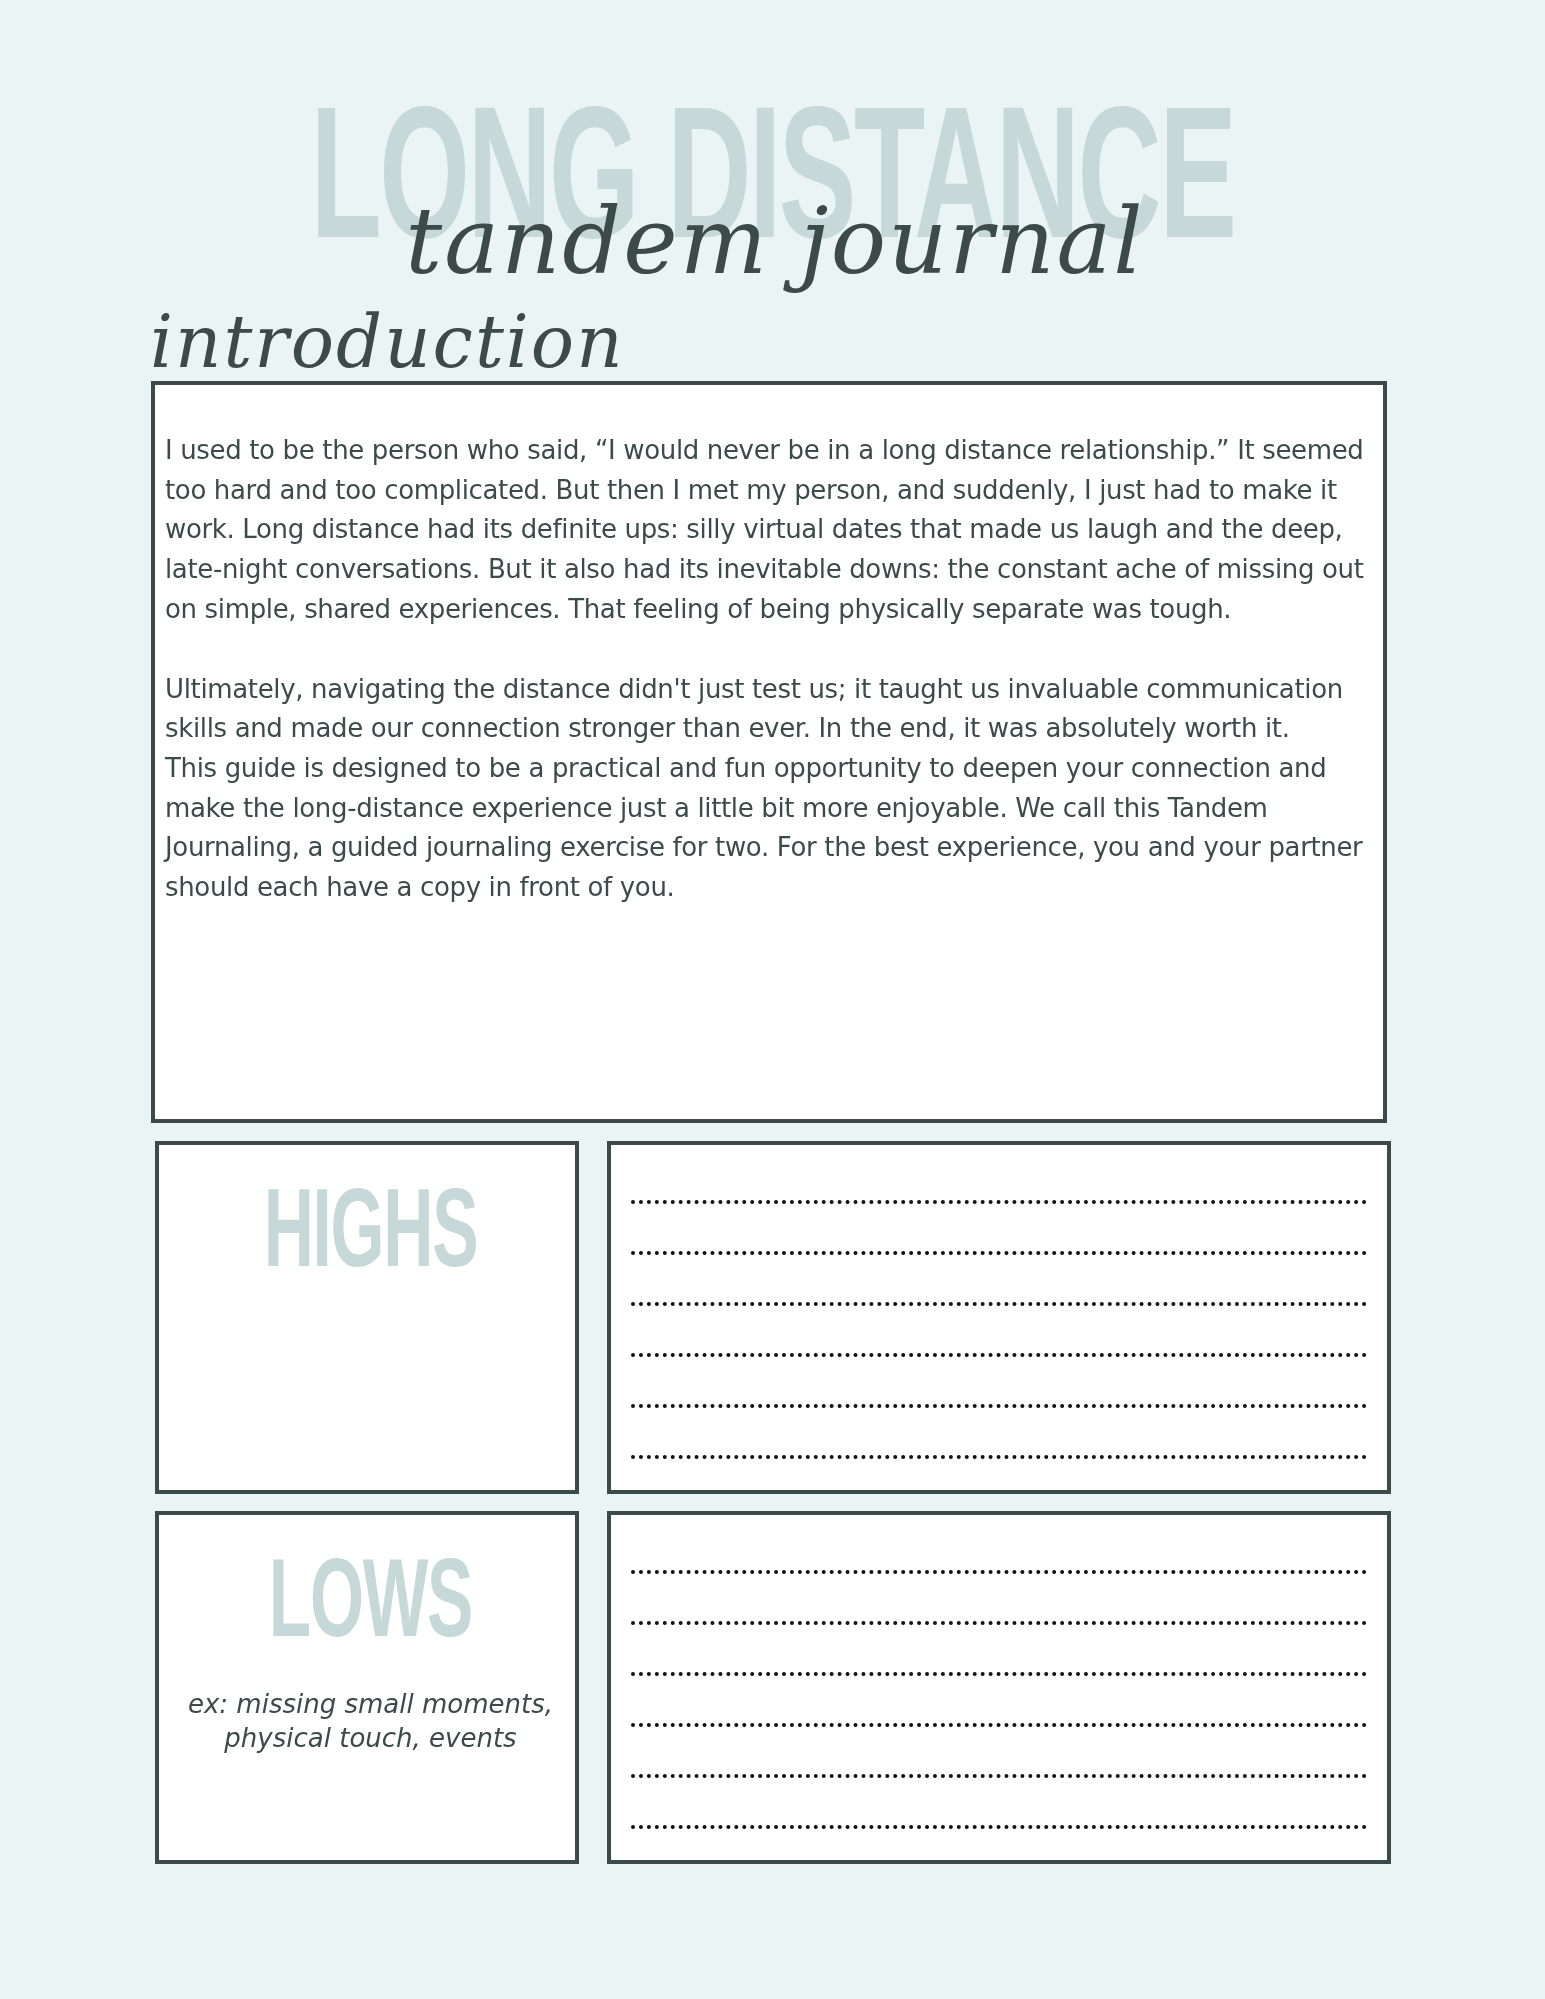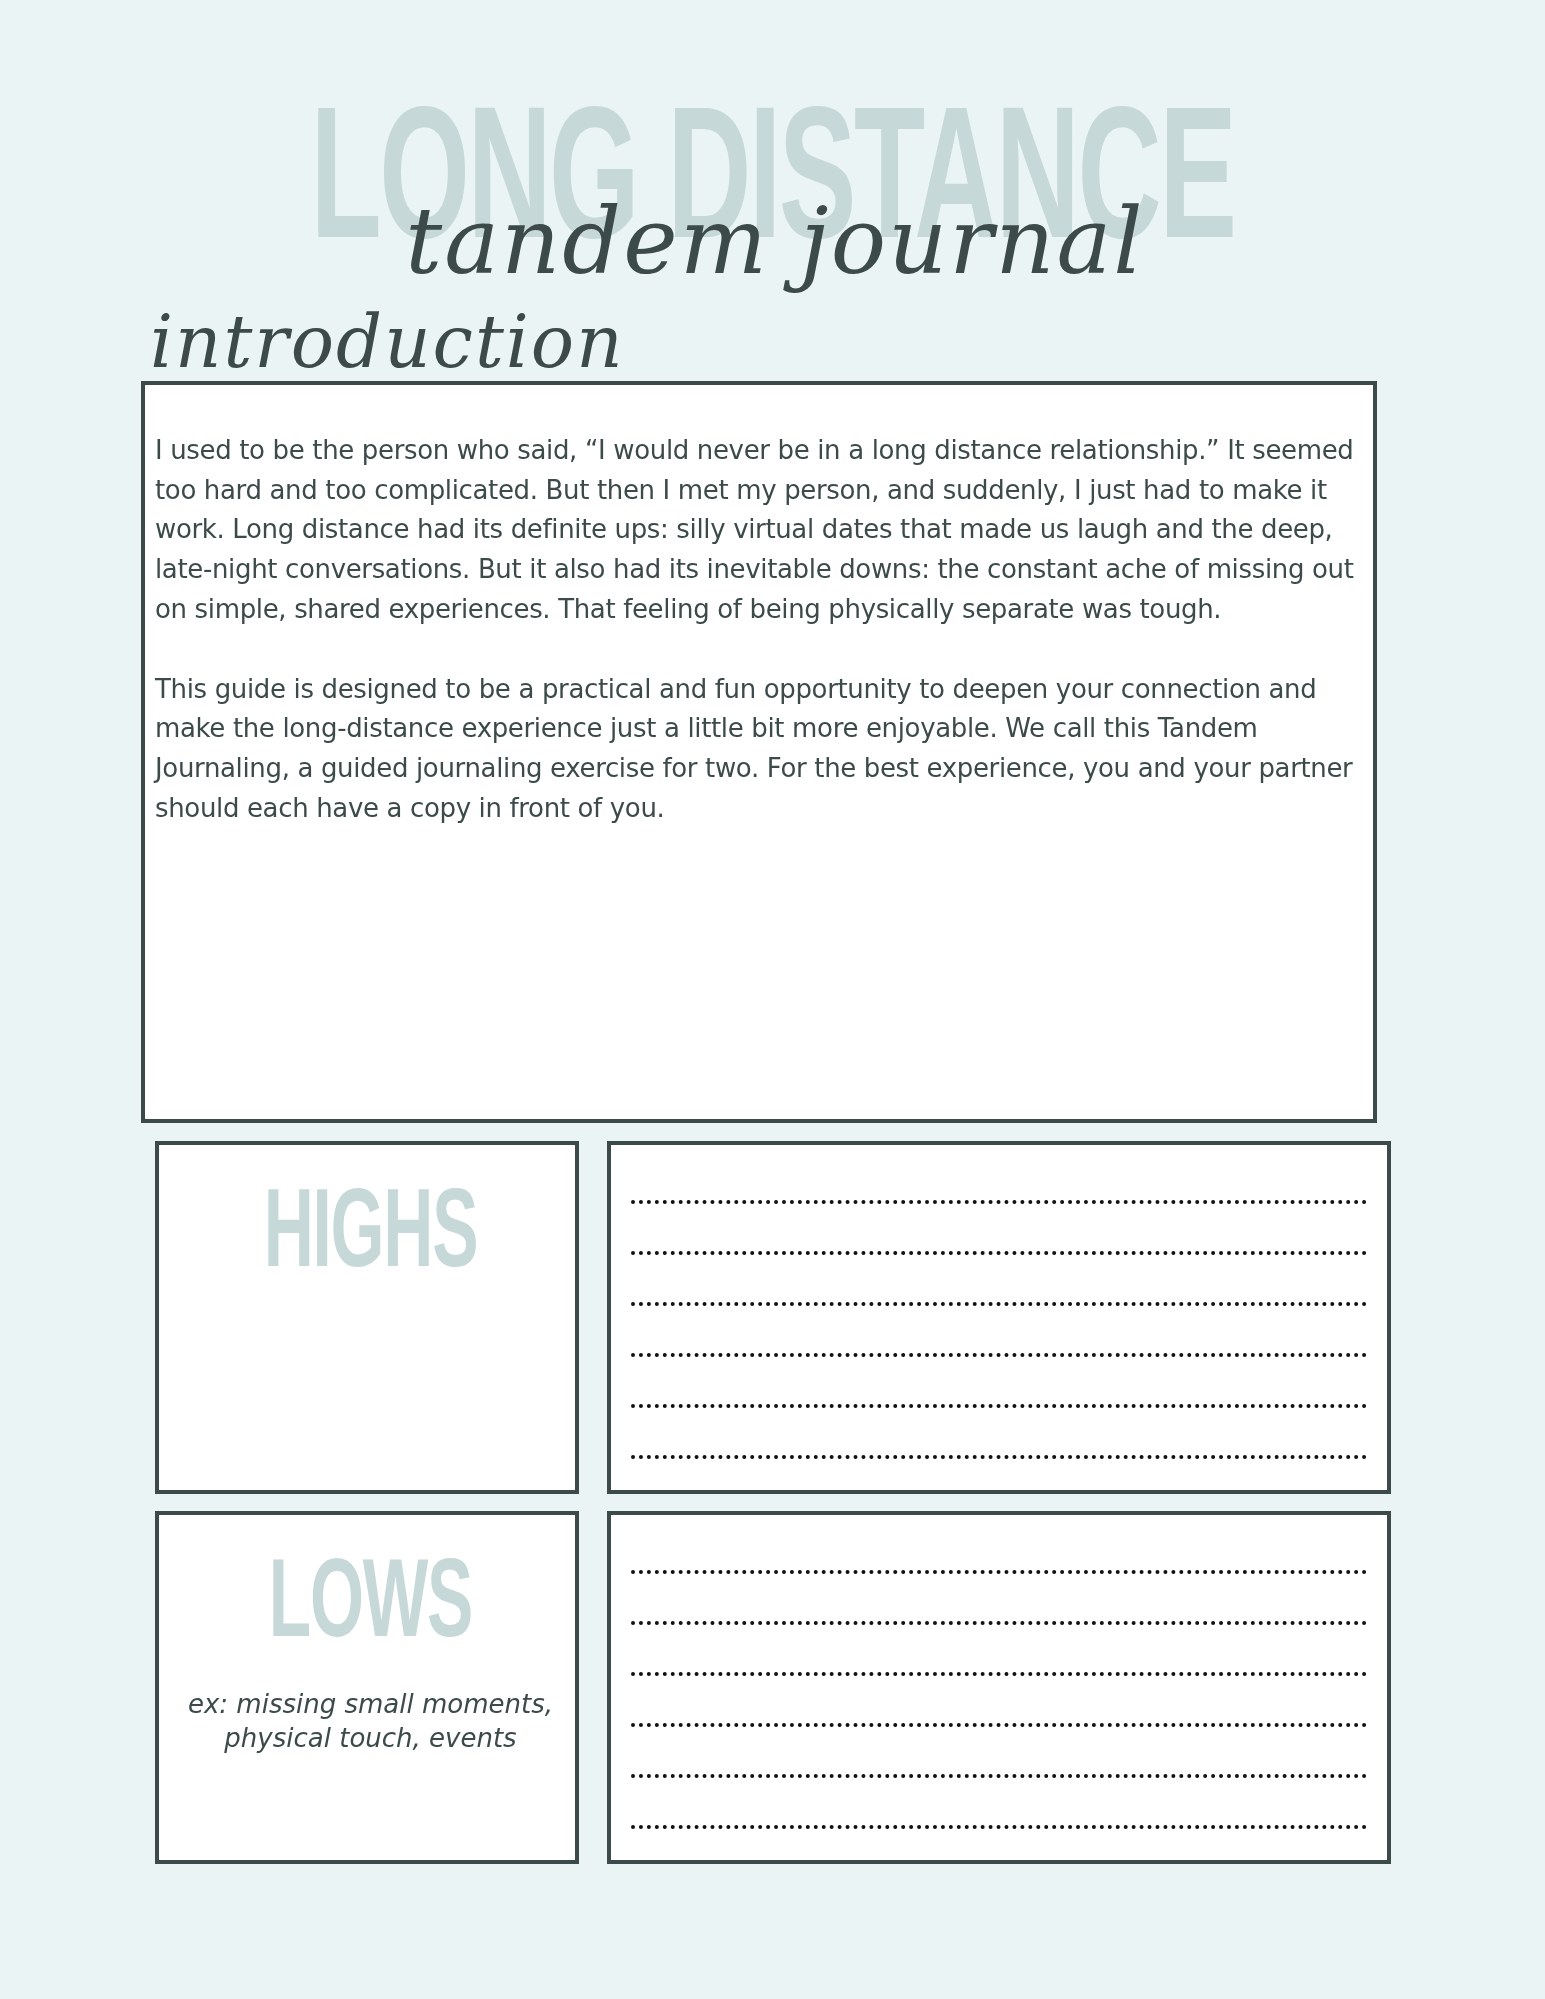--- a/index.html
+++ b/index.html
@@ -38,21 +38,21 @@
     font-style: italic;
     font-size: 72px; line-height: 64px;
     color: #3d4a4a;
     letter-spacing: 2px;
   }
   .box {
     position: absolute; background: #ffffff;
     border: 4px solid #3d4a4a;
     box-sizing: border-box;
   }
-  .intro-box { left: 141px; top: 381px; width: 1236px; height: 742px; padding: 46px 10px 0 10px; }
+  .intro-box { left: 151px; top: 381px; width: 1236px; height: 742px; padding: 46px 10px 0 10px; }
   .intro-box p {
     margin: 0 0 40px 0;
     font-family: "DejaVu Sans", sans-serif;
     font-size: 26px; line-height: 39.7px;
     color: #3d4a4a;
     letter-spacing: -0.35px;
   }
   .intro-box p.tight { margin-bottom: 0; }
   .prompt-box { text-align: center; padding-left: 7px; }
   .prompt-head {
@@ -81,20 +81,21 @@
 </head>
 <body>
 
 <div class="title-main">LONG DISTANCE</div>
 <div class="title-script">tandem journal</div>
 
 <div class="section-script">introduction</div>
 
 <div class="box intro-box">
   <p>I used to be the person who said, “I would never be in a long distance relationship.” It seemed too hard and too complicated. But then I met my person, and suddenly, I just had to make it work. Long distance had its definite ups: silly virtual dates that made us laugh and the deep, late-night conversations. But it also had its inevitable downs: the constant ache of missing out on simple, shared experiences. That feeling of being physically separate was tough.</p>
+  <p class="tight">Ultimately, navigating the distance didn't just test us; it taught us invaluable communication skills and made our connection stronger than ever. In the end, it was absolutely worth it.</p>
   <p>This guide is designed to be a practical and fun opportunity to deepen your connection and make the long-distance experience just a little bit more enjoyable. We call this Tandem Journaling, a guided journaling exercise for two. For the best experience, you and your partner should each have a copy in front of you.</p>
 </div>
 
 <div class="box prompt-box" style="left:155px; top:1141px; width:424px; height:353px;">
   <div class="prompt-head">HIGHS</div>
 </div>
 <div class="box lines-box" style="left:607px; top:1141px; width:784px; height:353px;">
   <div class="dot-line" style="top:55px;"></div>
   <div class="dot-line" style="top:106px;"></div>
   <div class="dot-line" style="top:157px;"></div>

